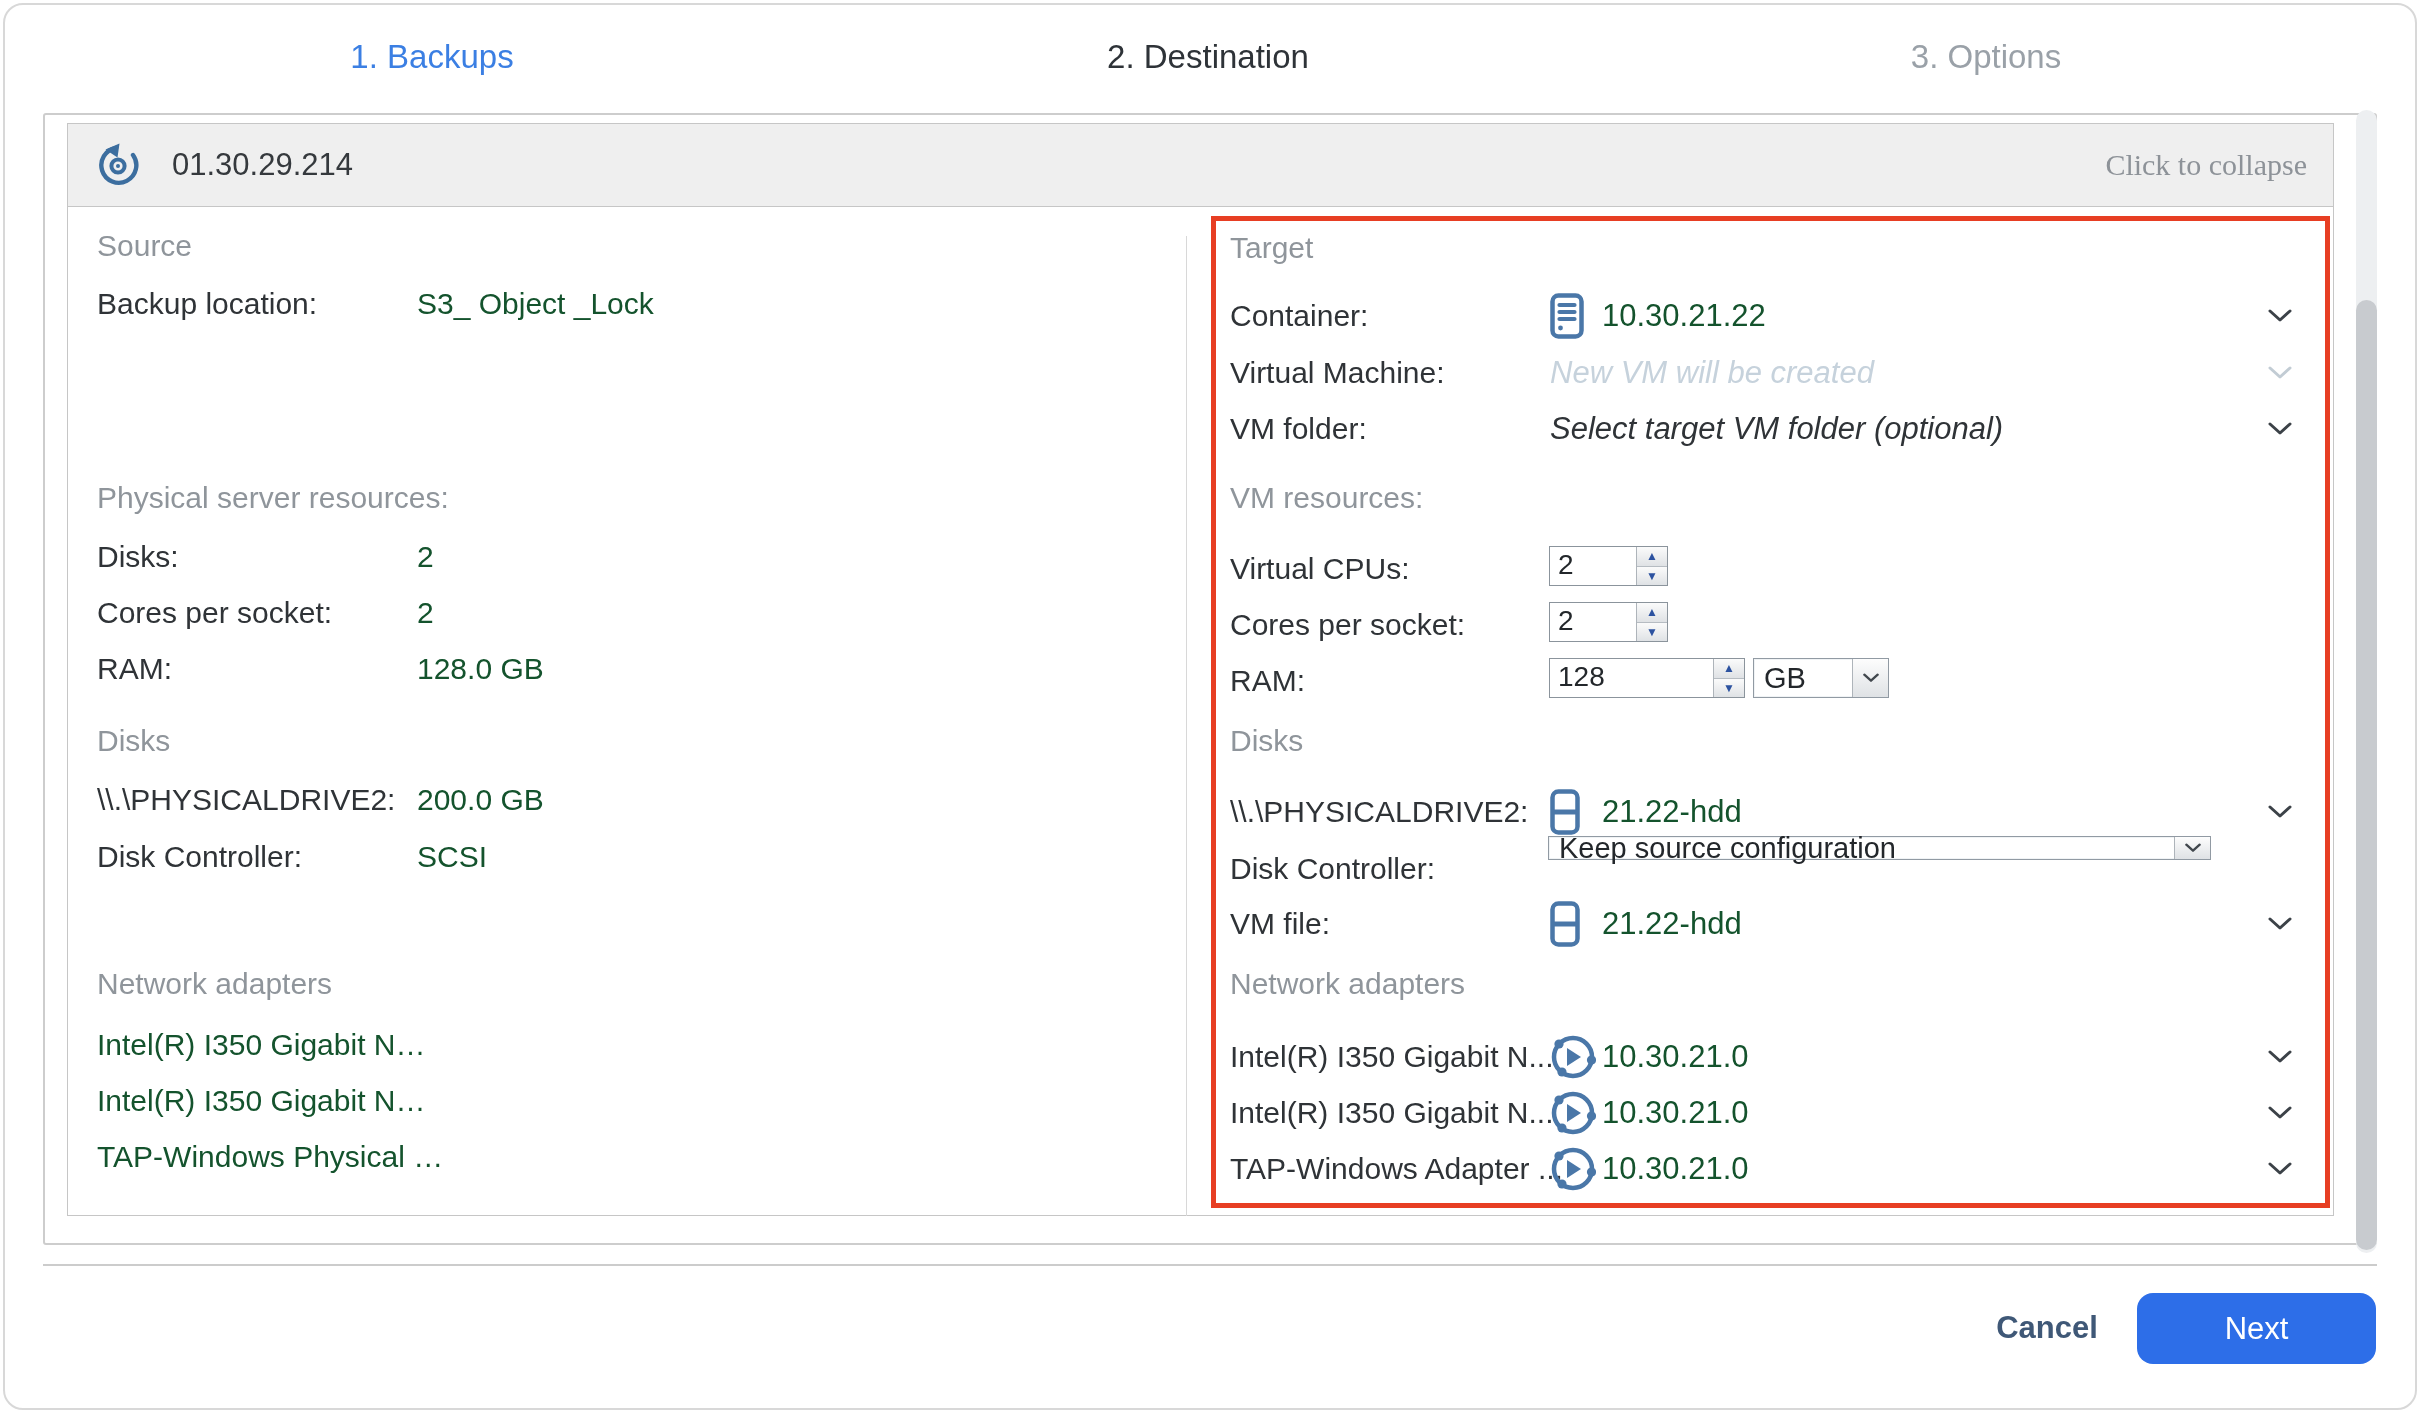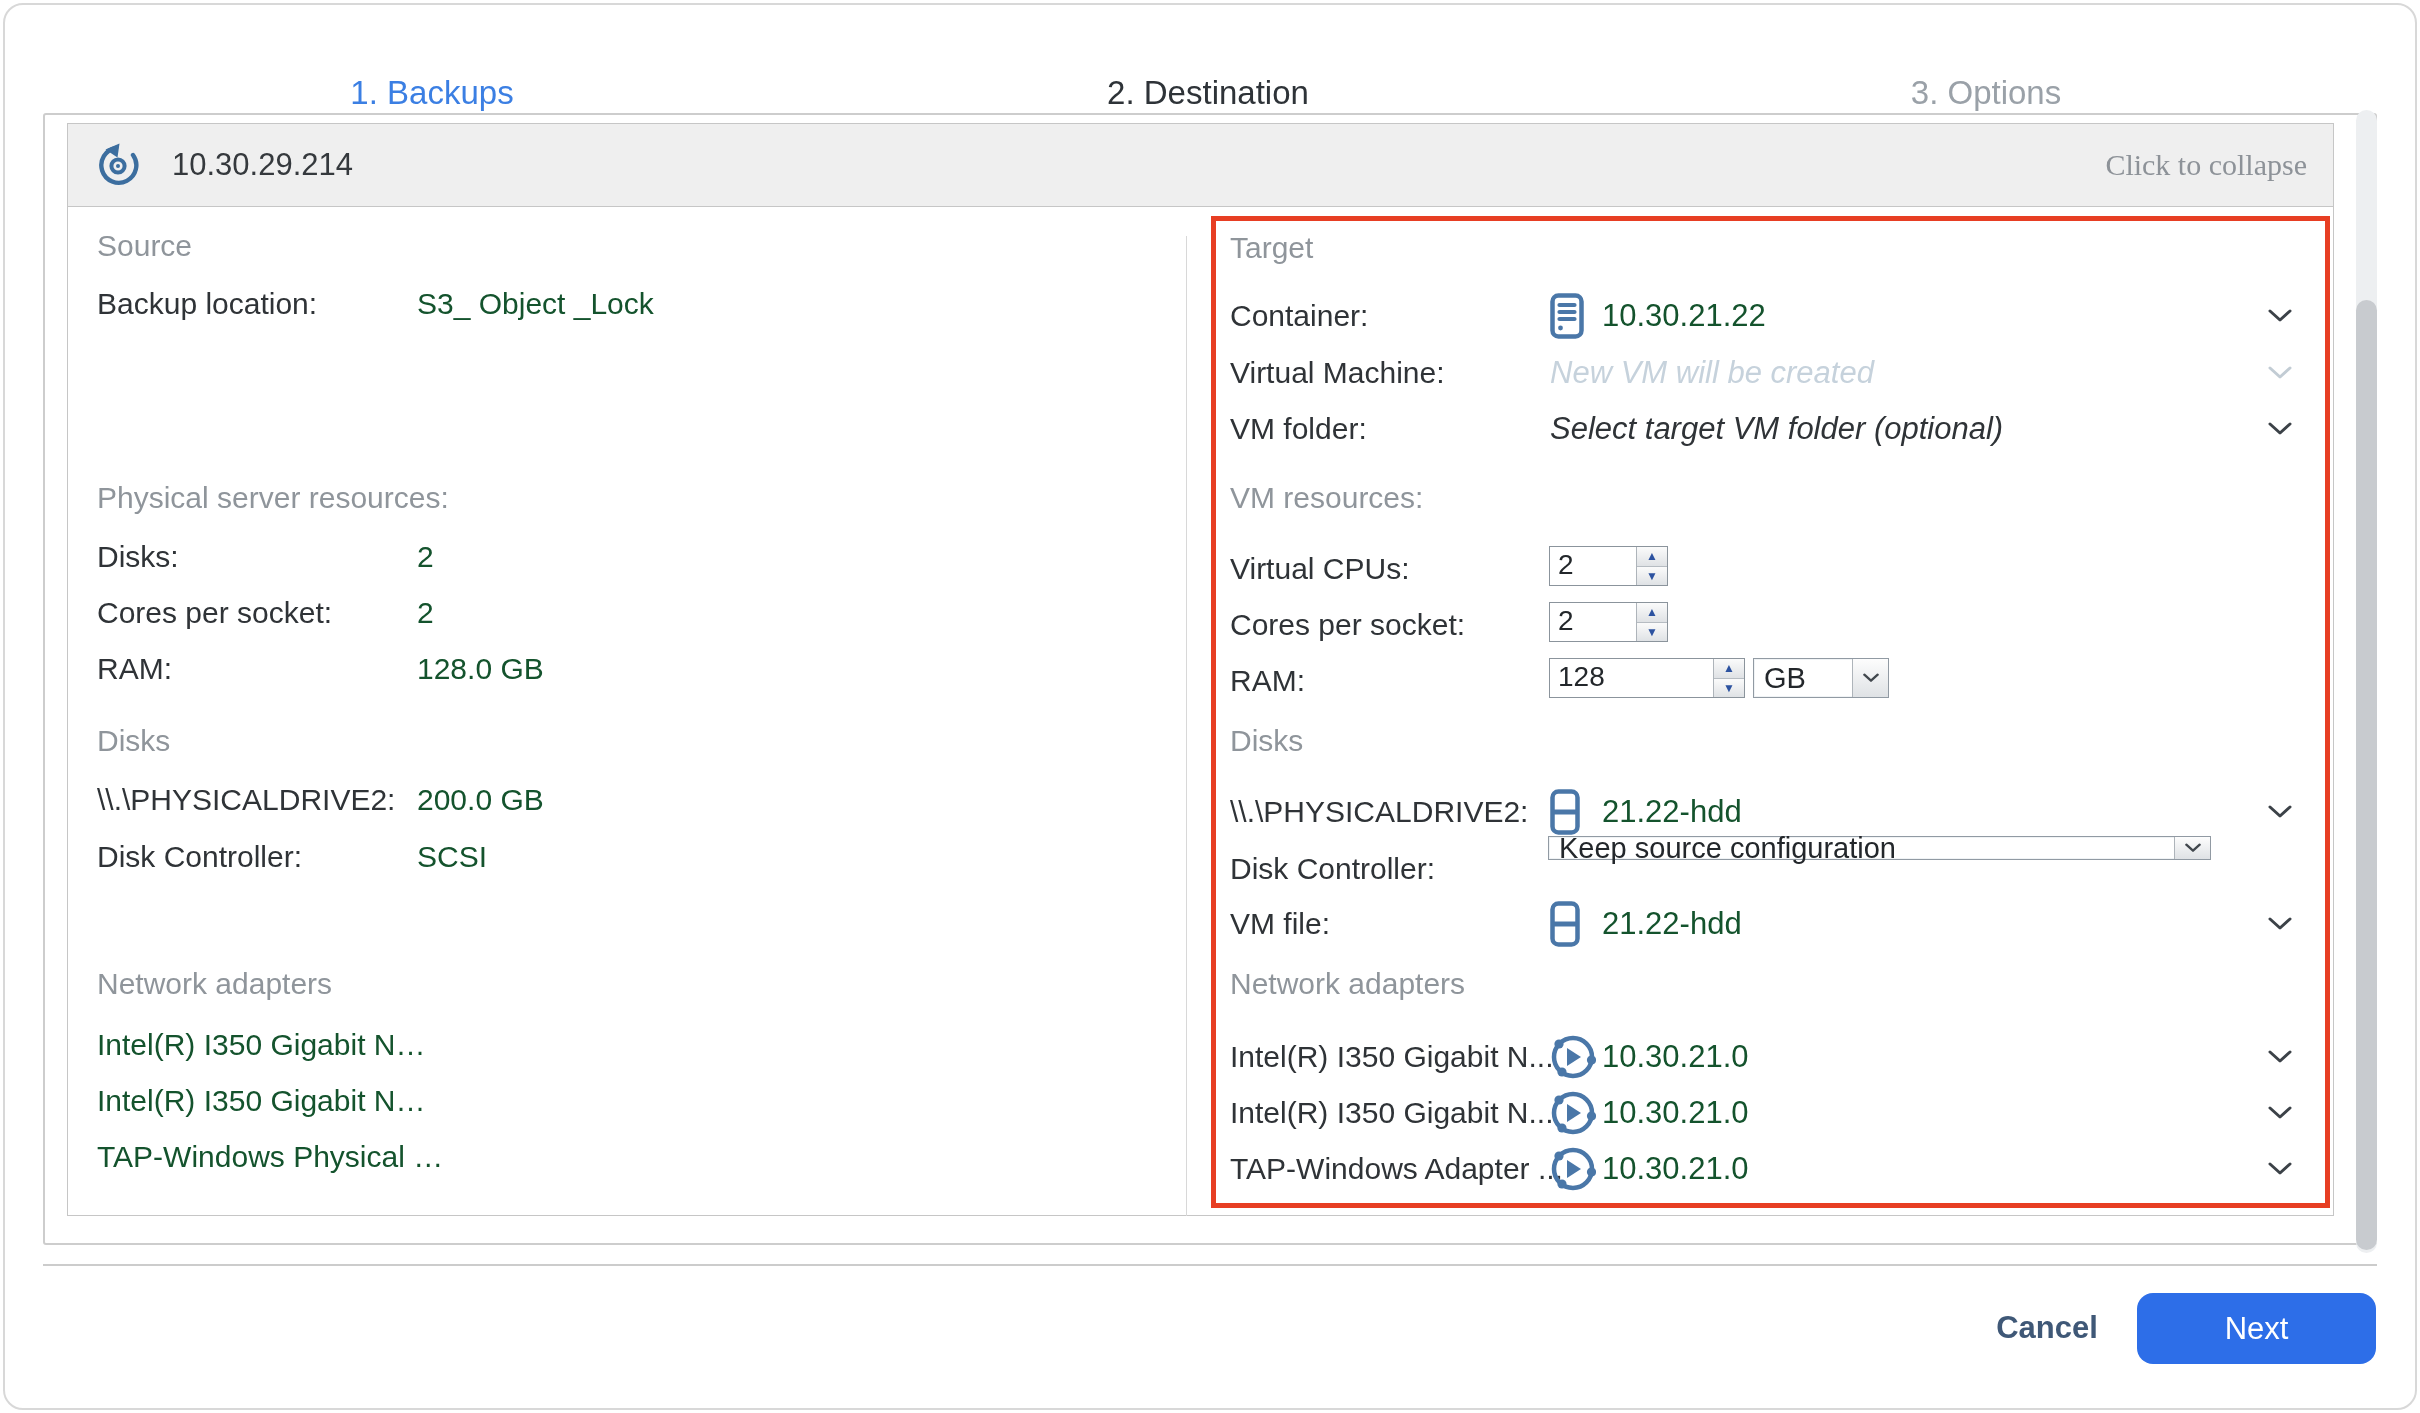--- a/index.html
+++ b/index.html
@@ -2,21 +2,21 @@
 <html><head>
 <meta charset="utf-8">
 <style>
   * { margin:0; padding:0; box-sizing:border-box; }
   html,body { background:#ffffff; }
   body { font-family:"Liberation Sans", sans-serif; color:#2f3337; }
   #screen { position:relative; width:2420px; height:1413px; background:#fff; overflow:hidden; }
   .frame { position:absolute; inset:3px; border:2px solid #d8d8d8; border-radius:20px; pointer-events:none; }
 
   
-  .step { position:absolute; top:38px; transform:translateX(-50%); font-size:33px; font-weight:500; white-space:nowrap; cursor:pointer;margin-top:36px; }
+  .step { position:absolute; top:38px; transform:translateX(-50%); font-size:33px; font-weight:500; white-space:nowrap; cursor:pointer; }
   .step.active { color:#3b7fe3; }
   .step.current { color:#2e3338; }
   .step.future { color:#9aa1a8; }
 
   
   .outer-panel { position:absolute; left:43px; top:113px; width:2334px; height:1132px; border:2px solid #cdcdcd; border-radius:3px; background:#fff; }
   .inner-box { position:absolute; left:67px; top:123px; width:2267px; height:1093px; border:1px solid #c6c6c6; background:#fff; }
   .panel-header { position:absolute; left:68px; top:124px; width:2265px; height:83px; background:#efefef; border-bottom:1px solid #c6c6c6; display:flex; align-items:center; cursor:pointer; }
   .panel-header .hicon { margin-left:28px; width:44px; height:44px; }
   .panel-header .htitle { margin-left:32px; font-size:31px; color:#35393d; }
@@ -70,21 +70,21 @@
   <div class="outer-panel"></div>
   <div class="inner-box"></div>
 
   <div class="panel-header">
     <svg class="hicon" viewBox="0 0 44 44">
       <path d="M20 5 A 17.5 17.5 0 1 0 37 12" fill="none" stroke="#3c6e9f" stroke-width="4.4" stroke-linecap="round"></path>
       <path d="M23.5 0.5 L9.5 6.5 L21.5 14.5 Z" fill="#3c6e9f"></path>
       <circle cx="22" cy="23" r="6.6" fill="none" stroke="#3c6e9f" stroke-width="4"></circle>
       <circle cx="22" cy="23" r="2" fill="#3c6e9f"></circle>
     </svg>
-    <span class="htitle">10.30.29.214</span>
+    <span class="htitle">01.30.29.214</span>
     <span class="hcollapse">Click to collapse</span>
   </div>
 
   <div class="col-divider"></div>
 
   <div class="sec" style="left:97px; top:225px">Source</div>
 
   <div class="row" style="left:97px; top:281px">
     <span class="lbl">Backup location:</span>
     <span class="val">S3_ Object _Lock</span>

